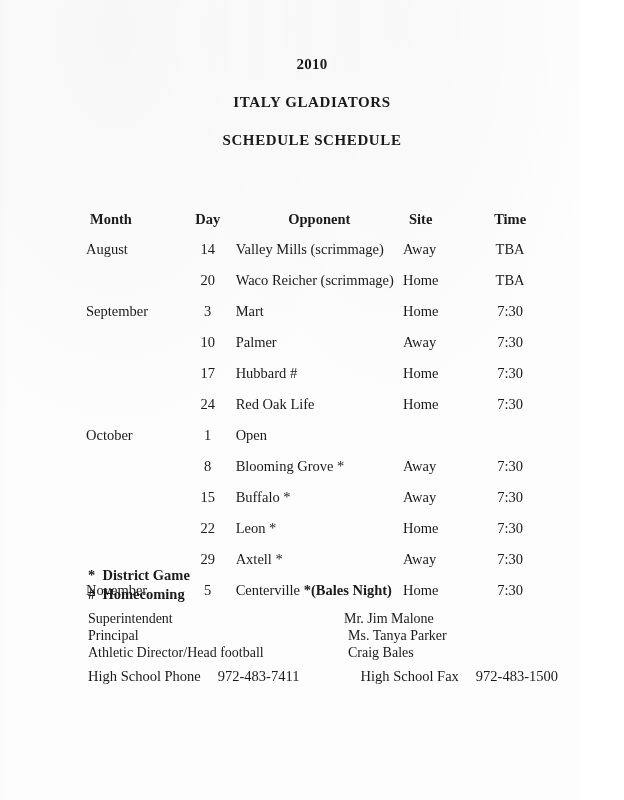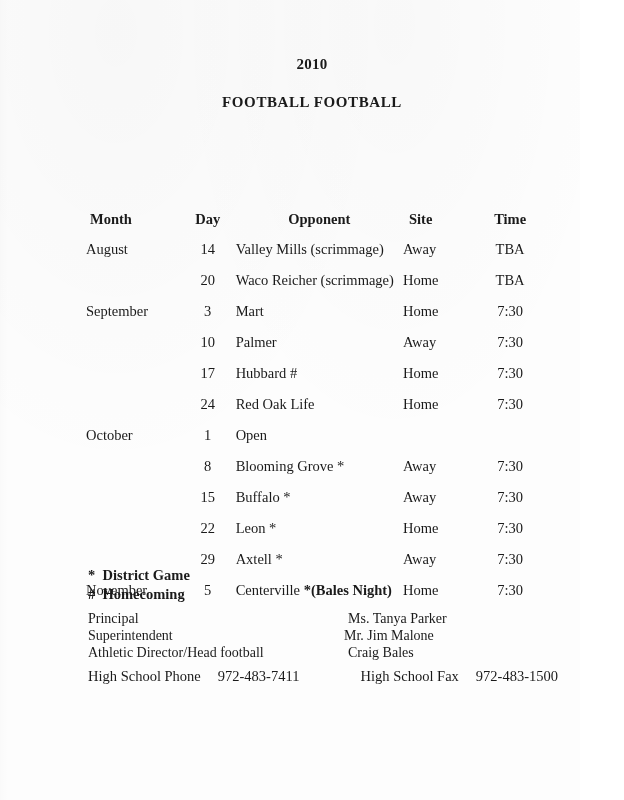--- a/index.html
+++ b/index.html
@@ -153,21 +153,22 @@
 </head>
 <body>
 
 <div class="page">
 
   <div class="grain"></div>
   <div class="speck"></div>
 
   <div class="title-block">
     <div class="title-year">2010</div>
-    <div class="title-sub">FOOTBALL FOOTBALL</div>
+    <div class="title-team">ITALY GLADIATORS</div>
+    <div class="title-sub">SCHEDULE SCHEDULE</div>
   </div>
 
   <table class="schedule">
     <thead>
       <tr>
         <th class="col-month">Month</th>
         <th class="col-day">Day</th>
         <th class="col-opp">Opponent</th>
         <th class="col-site">Site</th>
         <th class="col-time">Time</th>
@@ -261,26 +262,26 @@
       </tbody>
   </table>
 
   <div class="legend">
     <div>*  District Game</div>
     <div>#  Homecoming</div>
   </div>
 
   <div class="staff" id="staff-block">
       <div class="staff-row">
+        <div class="staff-role">Superintendent</div>
+        <div class="staff-person">Mr. Jim Malone</div>
+      </div>
+      <div class="staff-row">
         <div class="staff-role">Principal</div>
         <div class="staff-person indent">Ms. Tanya Parker</div>
-      </div>
-      <div class="staff-row">
-        <div class="staff-role">Superintendent</div>
-        <div class="staff-person">Mr. Jim Malone</div>
       </div>
       <div class="staff-row">
         <div class="staff-role">Athletic Director/Head football</div>
         <div class="staff-person indent">Craig Bales</div>
       </div>
     </div>
 
   <div class="contact">
     <div class="contact-left">
       <span class="contact-label">High School Phone</span>

